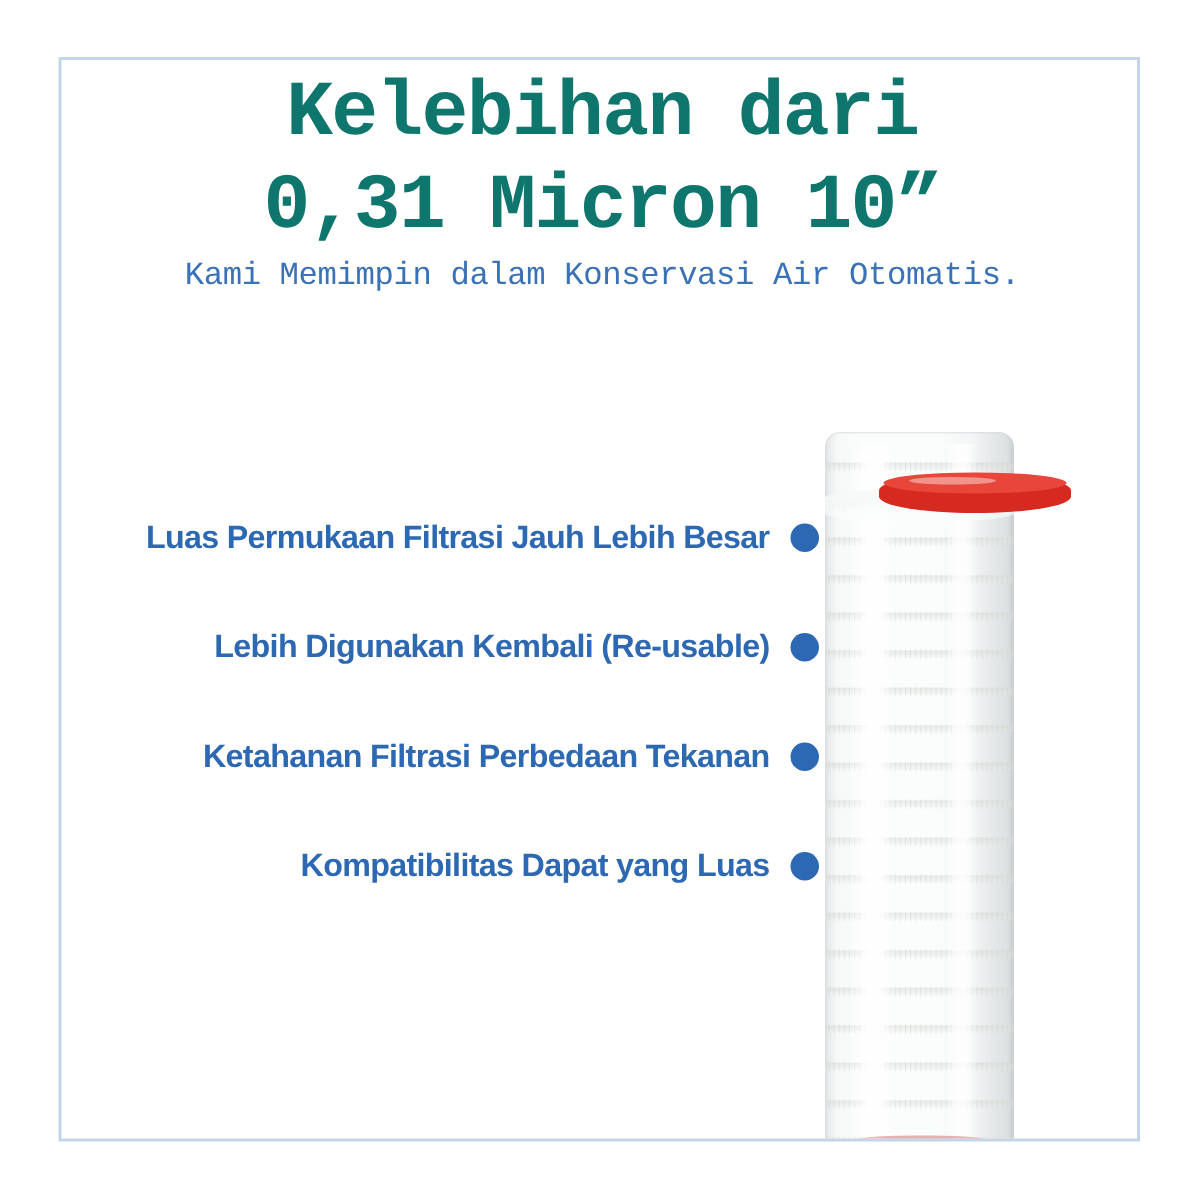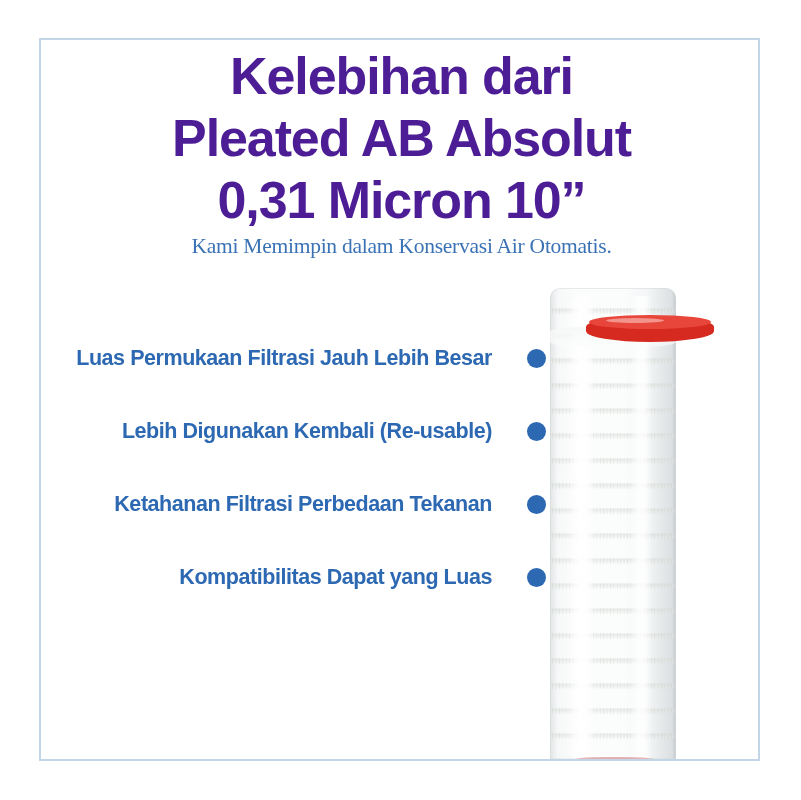--- a/index.html
+++ b/index.html
@@ -40,33 +40,33 @@
   #heading-block {
     position: absolute;
     left: 0;
     top: 5px;
     width: 721px;
     text-align: center;
     pointer-events: none;
   }
   .title-line {
     display: block;
-    color: #4c1d95;
-    font-family: Liberation Sans, sans-serif;
+    color: #0f766e;
+    font-family: Liberation Mono, monospace;
     font-weight: bold;
     font-size: 52px;
     line-height: 62px;
     letter-spacing: -1.1px;
     white-space: nowrap;
   }
   #subtitle {
     display: block;
     margin-top: 2px;
     color: #3a72b5;
-    font-family: Liberation Serif, serif;
+    font-family: Liberation Mono, monospace;
     font-weight: normal;
     font-size: 21.5px;
     line-height: 26px;
     letter-spacing: -0.25px;
     white-space: nowrap;
   }
 
   
   #feature-list {
     position: absolute;
@@ -74,21 +74,20 @@
     top: 282px;
     width: 505px;
   }
   .feature-row {
     position: relative;
     height: 73px;
     display: flex;
     align-items: center;
     justify-content: flex-end;
     padding-right: 0;
-    gap: 21px;
   }
   .feature-label {
     color: #2d68b2;
     font-family: "Liberation Sans", sans-serif;
     font-weight: bold;
     font-size: 21.5px;
     letter-spacing: -0.45px;
     white-space: nowrap;
     text-align: right;
   }
@@ -261,21 +260,20 @@
 </style>
 </head>
 <body>
 
 <div id="poster">
 
   <div id="card-frame">
 
     <div id="heading-block">
       <span class="title-line">Kelebihan dari</span>
-      <span class="title-line">Pleated AB Absolut</span>
       <span class="title-line">0,31 Micron 10”</span>
       <span id="subtitle">Kami Memimpin dalam Konservasi Air Otomatis.</span>
     </div>
 
     <div id="feature-list">
 
       <div class="feature-row">
         <span class="feature-label">Luas Permukaan Filtrasi Jauh Lebih Besar</span>
         <span class="feature-dot"></span>
       </div>

